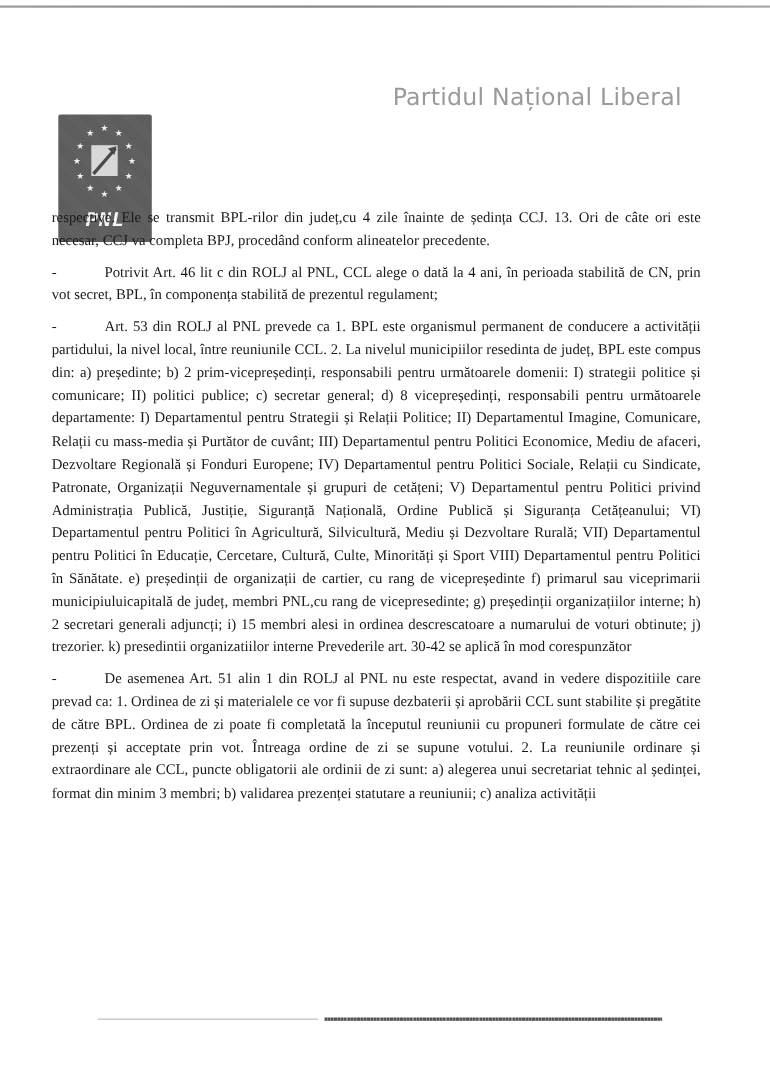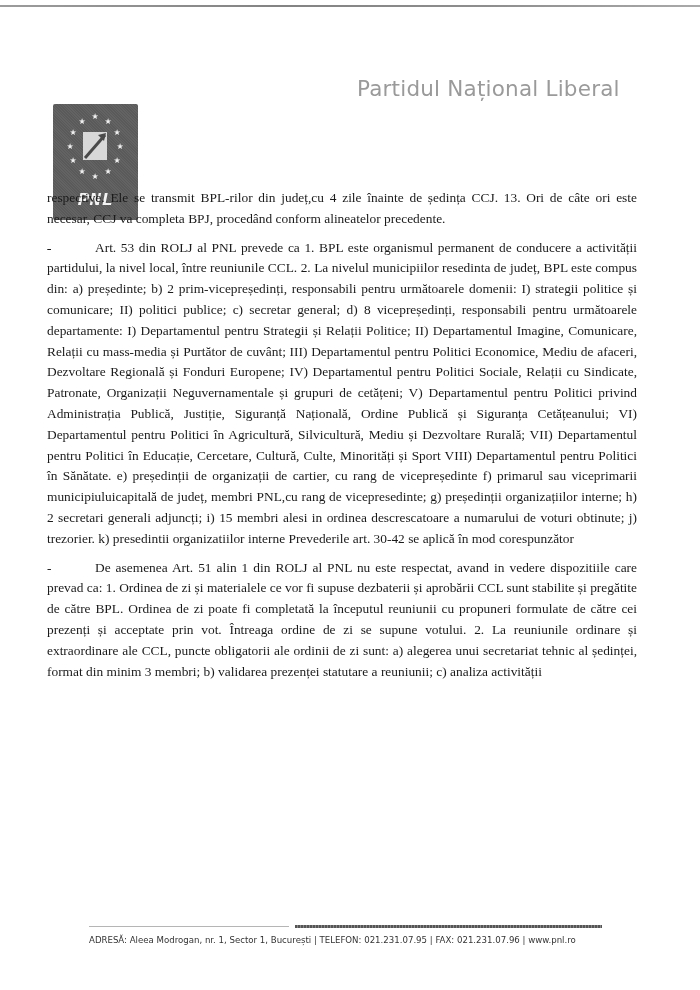--- a/index.html
+++ b/index.html
@@ -133,31 +133,31 @@
 </div>
 
 <div class="org-block">
   <div class="org-name">Partidul Național Liberal</div>
 </div>
 
 <div class="body-text">
   <p class="para">respective. Ele se transmit BPL-rilor din județ,cu 4 zile înainte de ședința CCJ. 13. Ori de câte ori este necesar, CCJ va completa BPJ, procedând conform alineatelor precedente.</p>
   <p class="para bullet">
     <span class="dash">-</span>
+    <span>Potrivit Art. 46 lit c din ROLJ al PNL, CCL alege o dată la 4 ani, în perioada stabilită de CN, prin vot secret, BPL, în componența stabilită de prezentul regulament;</span>
   </p>
   <p class="para bullet">
     <span class="dash">-</span>
     <span>Art. 53 din ROLJ al PNL prevede ca  1. BPL este organismul permanent de conducere a activității partidului, la nivel local, între reuniunile CCL. 2. La nivelul municipiilor resedinta de județ, BPL este compus din: a) președinte; b) 2 prim-vicepreședinți, responsabili pentru următoarele domenii: I) strategii politice și comunicare; II) politici publice; c) secretar general; d) 8 vicepreședinți, responsabili pentru următoarele departamente: I) Departamentul pentru Strategii și Relații Politice; II) Departamentul Imagine, Comunicare, Relații cu mass-media și Purtător de cuvânt; III) Departamentul pentru Politici Economice, Mediu de afaceri, Dezvoltare Regională și Fonduri Europene; IV) Departamentul pentru Politici Sociale, Relații cu Sindicate, Patronate, Organizații Neguvernamentale și grupuri de cetățeni; V) Departamentul pentru Politici privind Administrația Publică, Justiție, Siguranță Națională, Ordine Publică și Siguranța Cetățeanului; VI) Departamentul pentru Politici în Agricultură, Silvicultură, Mediu și Dezvoltare Rurală; VII) Departamentul pentru Politici în Educație, Cercetare, Cultură, Culte, Minorități și Sport VIII) Departamentul pentru Politici în Sănătate. e) președinții de organizații de cartier, cu rang de vicepreședinte f) primarul sau viceprimarii municipiuluicapitală de județ, membri PNL,cu rang de vicepresedinte; g) președinții organizațiilor interne; h) 2 secretari generali adjuncți; i) 15 membri alesi in ordinea descrescatoare a numarului de voturi obtinute; j) trezorier. k) presedintii organizatiilor interne Prevederile art. 30-42 se aplică în mod corespunzător</span>
   </p>
   <p class="para bullet">
     <span class="dash">-</span>
     <span>De asemenea Art. 51 alin 1 din ROLJ al PNL nu este respectat, avand in vedere dispozitiile care prevad  ca:  1. Ordinea de zi și materialele ce vor fi supuse dezbaterii și aprobării CCL sunt stabilite și pregătite de către BPL. Ordinea de zi poate fi completată la începutul reuniunii cu propuneri formulate de către cei prezenți și acceptate prin vot. Întreaga ordine de zi se supune votului. 2. La reuniunile ordinare și extraordinare ale CCL, puncte obligatorii ale ordinii de zi sunt: a) alegerea unui secretariat tehnic al ședinței, format din minim 3 membri; b) validarea prezenței statutare a reuniunii; c) analiza activității</span>
   </p>
 </div>
 
 <div class="footer-rule">
   <div class="light"></div>
   <div class="dark"></div>
 </div>
 
 <div class="footer-text">
-  <div>ADRESĂ: Aleea Modrogan, nr. 1, Sector 1, București | TELEFON: 021.231.07.95 | FAX: 021.231.07.96 | www.pnl.ro</div>
 </div>
 
 </body></html>

